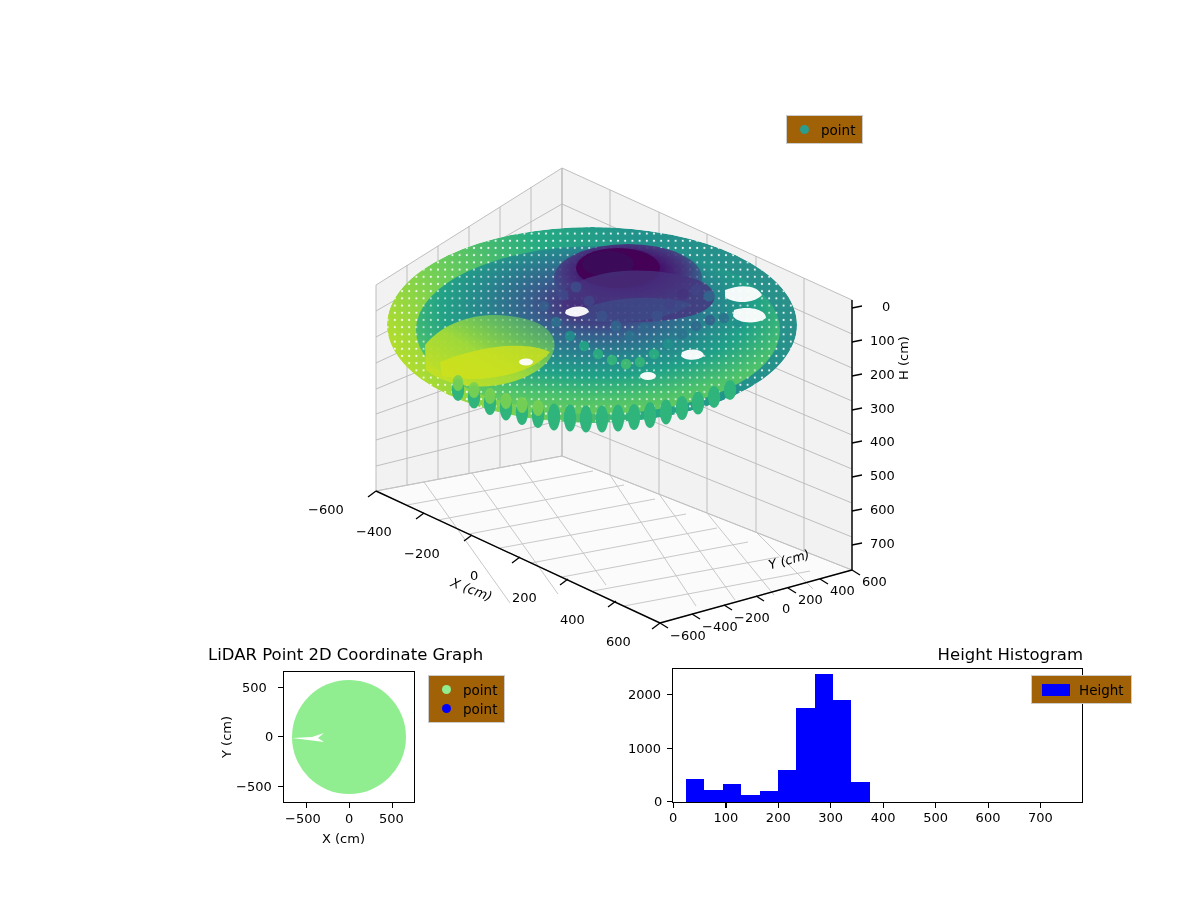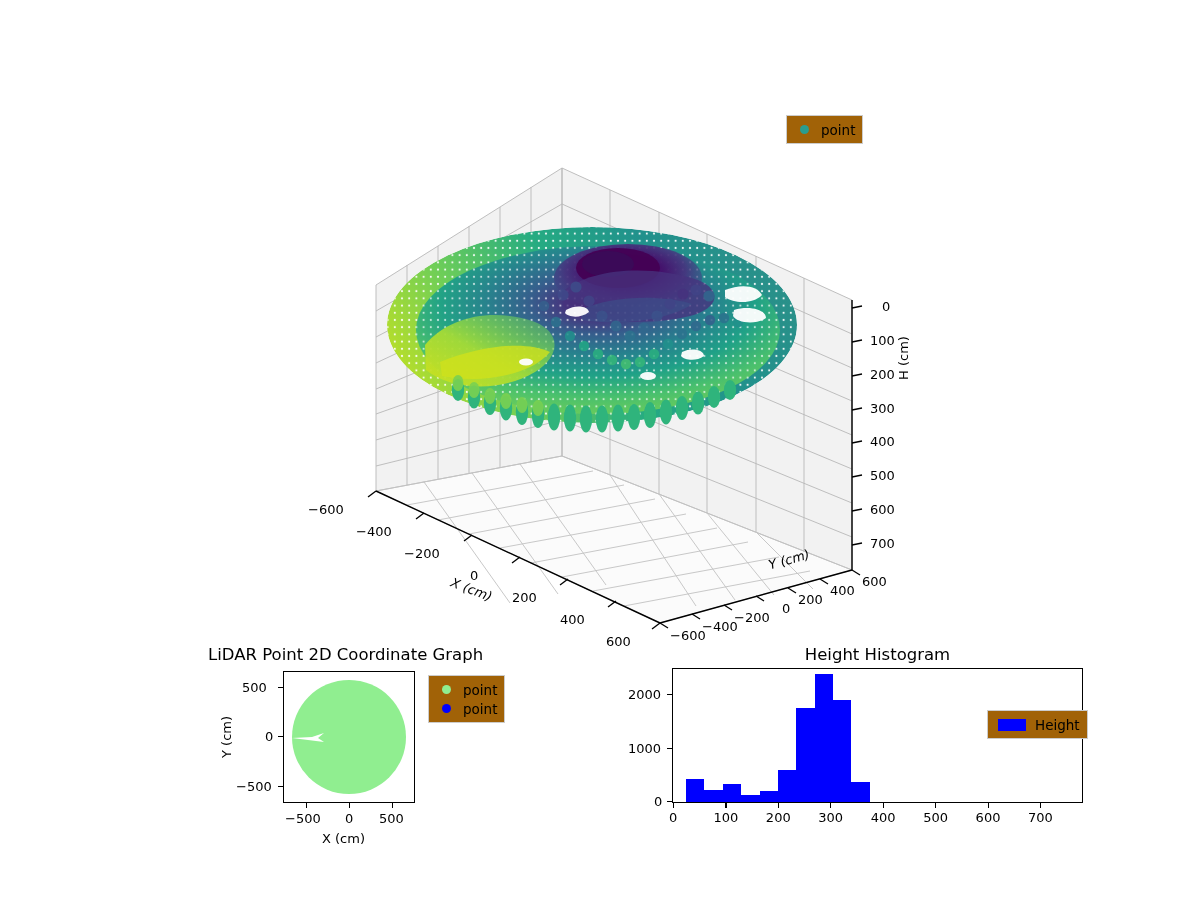--- a/index.html
+++ b/index.html
@@ -383,21 +383,21 @@
     <div class="row">
       <span class="swatch-dot" style="background:#90ee90"></span>
       <span>point</span>
     </div>
     <div class="row">
       <span class="swatch-dot" style="background:#0000ff"></span>
       <span>point</span>
     </div>
   </div>
 
-  <div class="abs ttl" style="left:672px;top:645px;width:411px;text-align:center;">Height Histogram</div>
+  <div class="abs ttl" style="left:672px;top:645px;width:411px;text-align:right;">Height Histogram</div>
 
   <div class="abs" id="axhist-frame">
     <div style="position:absolute;left:0;top:0;right:0;bottom:0;overflow:hidden;" id="hist-bars">
         <div class="bar" style="left: 13.109px; width: 18.3526px; height: 23.2222px; background: rgb(0, 0, 255);"></div>
         <div class="bar" style="left: 31.4615px; width: 18.3526px; height: 12.1389px; background: rgb(0, 0, 255);"></div>
         <div class="bar" style="left: 49.8141px; width: 18.3526px; height: 17.9444px; background: rgb(0, 0, 255);"></div>
         <div class="bar" style="left: 68.1667px; width: 18.3526px; height: 7.38889px; background: rgb(0, 0, 255);"></div>
         <div class="bar" style="left: 86.5192px; width: 18.3526px; height: 11.3472px; background: rgb(0, 0, 255);"></div>
         <div class="bar" style="left: 104.872px; width: 18.3526px; height: 32.1944px; background: rgb(0, 0, 255);"></div>
         <div class="bar" style="left: 123.224px; width: 18.3526px; height: 94.4722px; background: rgb(0, 0, 255);"></div>
@@ -428,20 +428,20 @@
       <div class="tickmark" style="left: 882.744px; top: 803px; width: 1.2px; height: 5px;"></div>
       <div class="abs tick" style="left: 870.744px; top: 810px;">400</div>
       <div class="tickmark" style="left: 935.179px; top: 803px; width: 1.2px; height: 5px;"></div>
       <div class="abs tick" style="left: 923.179px; top: 810px;">500</div>
       <div class="tickmark" style="left: 987.615px; top: 803px; width: 1.2px; height: 5px;"></div>
       <div class="abs tick" style="left: 975.615px; top: 810px;">600</div>
       <div class="tickmark" style="left: 1040.05px; top: 803px; width: 1.2px; height: 5px;"></div>
       <div class="abs tick" style="left: 1028.05px; top: 810px;">700</div>
     </div>
 
-  <div class="legend" id="legendhist" style="left:987px;top:675px;margin-top:35px;">
+  <div class="legend" id="legendhist" style="left:1031px;top:675px;">
     <div class="row">
       <span class="swatch-rect" style="background:#0000ff"></span>
       <span>Height</span>
     </div>
   </div>
 
 </div>
 
 </body></html>

